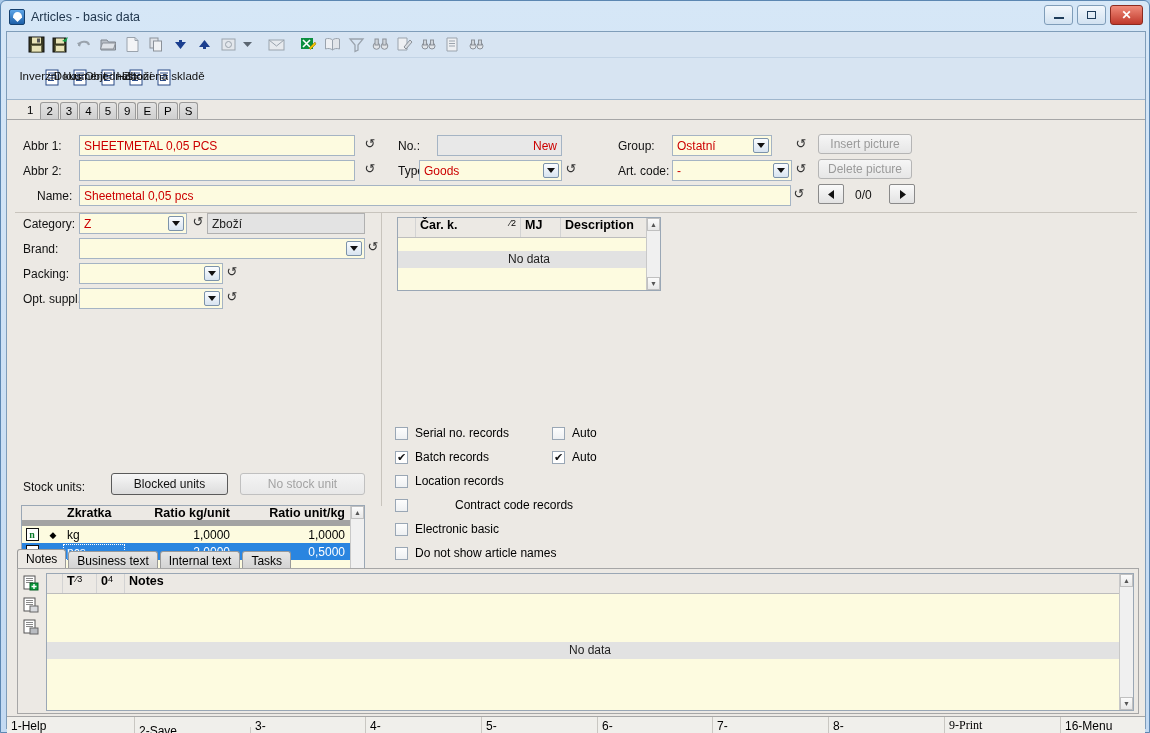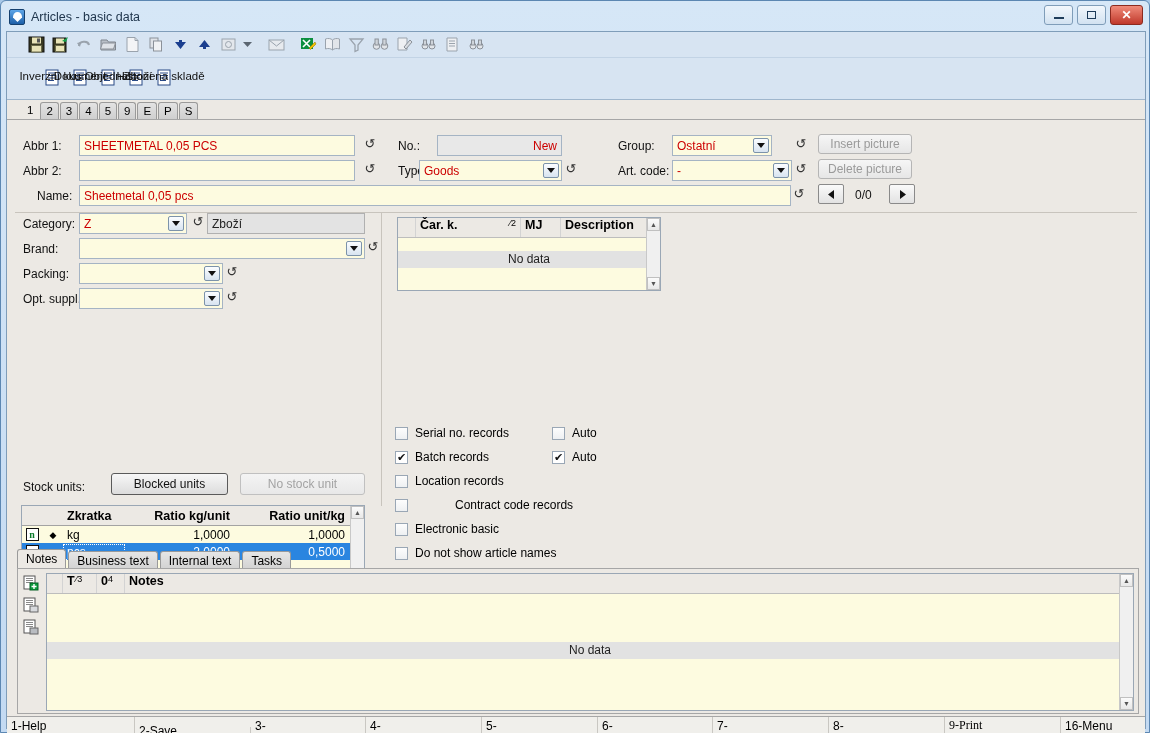--- a/index.html
+++ b/index.html
@@ -166,21 +166,21 @@
 
   
   .stbtn {
     position:absolute; height:22px; border:1px solid #8a8a8a; border-radius:3px;
     display:flex; align-items:center; justify-content:center; font-size:12px;
   }
   .stbtn.primary { background:linear-gradient(180deg,#f7f7f7,#dcdcdc); color:#111;
                    border:1px solid #5a5a5a; }
   .stbtn.dis { background:linear-gradient(180deg,#f4f4f4,#e8e8e8); color:#a3a3a3;
                border-color:#c0c0c0; }
-  .ug-head { height:20px; background:#ece9e4; border-bottom:1px solid #a3a3a3;
+  .ug-head { height:20px; background:#ece9e4; border-bottom:6px solid #a3a3a3;
              display:flex; align-items:center; font-weight:bold; font-size:12.5px; }
   .ug-row { height:17px; display:flex; align-items:center; font-size:12px; }
   .ug-row.sel { background:#2a85e0; color:#fff; }
   .ug-c0 { width:20px; display:flex; align-items:center; justify-content:center; }
   .ug-c1 { width:22px; display:flex; align-items:center; justify-content:center; }
   .ug-c2 { width:60px; padding-left:3px; }
   .ug-c3 { width:110px; text-align:right; padding-right:4px; }
   .ug-c4 { width:115px; text-align:right; padding-right:4px; }
   .nicon {
     width:13px; height:13px; background:#fff; border:1px solid #111;

